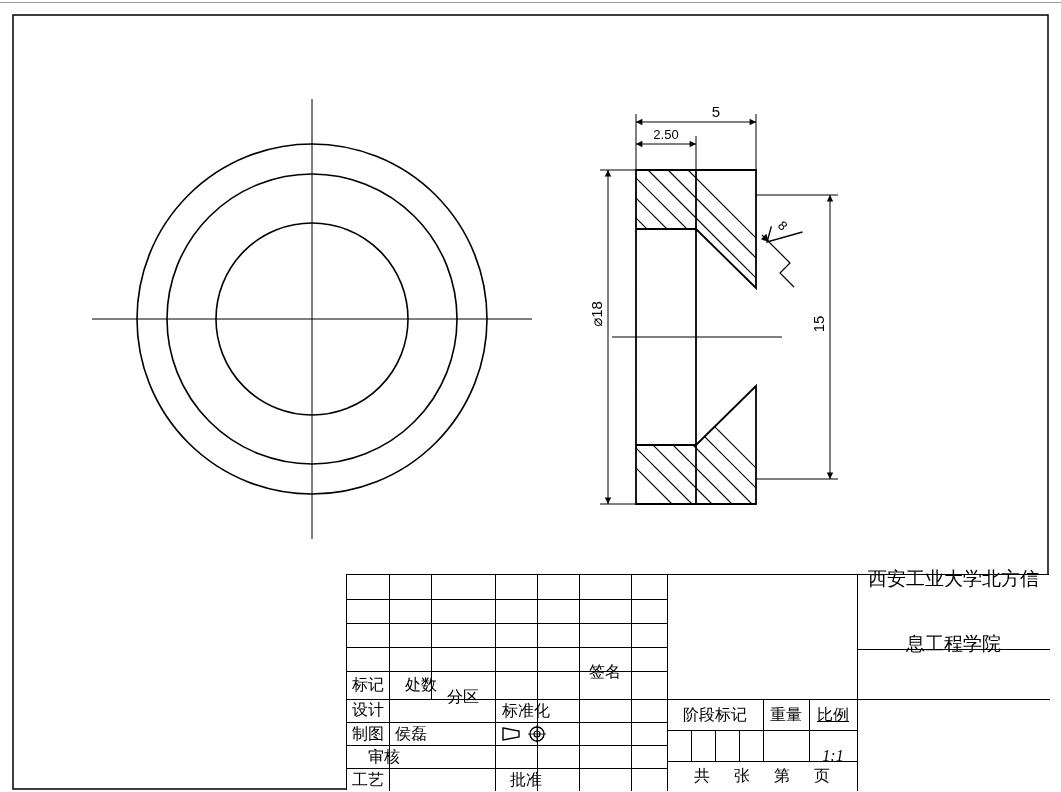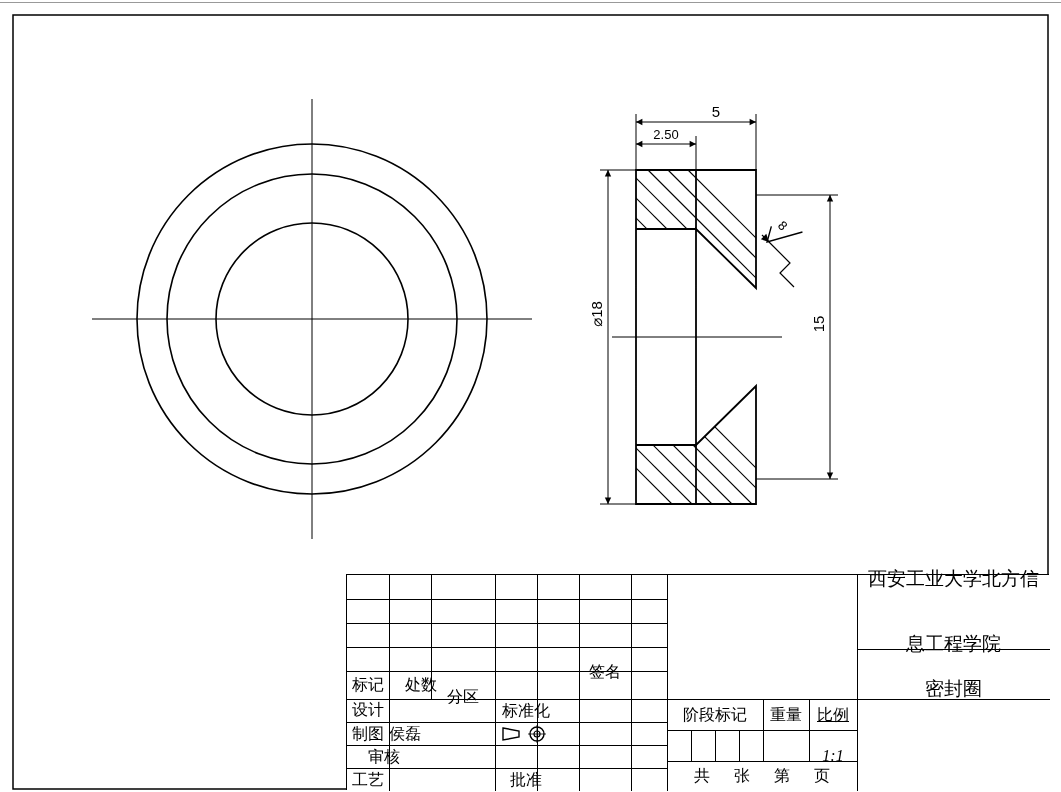--- a/index.html
+++ b/index.html
@@ -217,21 +217,21 @@
 
     <div class="cell small" style="left:0; top:96px; width:42px; height:28px;">标记</div>
     <div class="cell small" style="left:42px; top:96px; width:42px; height:28px;margin-left:11px;">处数</div>
     <div class="cell small" style="left:84px; top:96px; width:64px; height:28px;margin-top:12px;">分区</div>
     <div class="cell small" style="left:232px; top:83px; width:52px; height:28px;">签名</div>
 
     <div class="cell small" style="left:0; top:124px; width:42px; height:23px;font-family:Liberation Mono, monospace;">设计</div>
     <div class="cell small" style="left:148px; top:124px; width:62px; height:23px;">标准化</div>
 
     <div class="cell small" style="left:0; top:147px; width:42px; height:23px;">制图</div>
-    <div class="cell small" style="left:42px; top:147px; width:106px; height:23px; justify-content:flex-start; ">侯磊</div>
+    <div class="cell small" style="left:42px; top:147px; width:106px; height:23px; justify-content:flex-start; padding-left:6px;">侯磊</div>
 
     <div class="cell small" style="left:0; top:170px; width:42px; height:23px;margin-left:16px;">审核</div>
 
     <div class="cell small" style="left:0; top:193px; width:42px; height:23px;font-family:Liberation Serif, serif;">工艺</div>
     <div class="cell small" style="left:148px; top:193px; width:62px; height:23px;">批准</div>
 
     <div class="cell" style="left:148px; top:147px; width:62px; height:23px;">
       <svg width="50" height="18" viewBox="0 0 50 18">
         <polygon points="2,3 18,6 18,12 2,15" fill="none" stroke="#000" stroke-width="1.4"></polygon>
         <circle cx="36" cy="9" r="7" fill="none" stroke="#000" stroke-width="1.4"></circle>
@@ -251,16 +251,15 @@
       <span>张</span>
       <span>第</span>
       <span>页</span>
     </div>
 
     <div class="cell big" style="left:510px; top:0; width:193px; height:74px; flex-direction:column; line-height:1.4;">
       <span>西安工业大学北方信</span>
       <span>息工程学院</span>
     </div>
 
-    <div class="cell big" style="left:510px; top:74px; width:193px; height:78px;">密封圈</div>
 
   </div>
 </div>
 
 </body></html>

